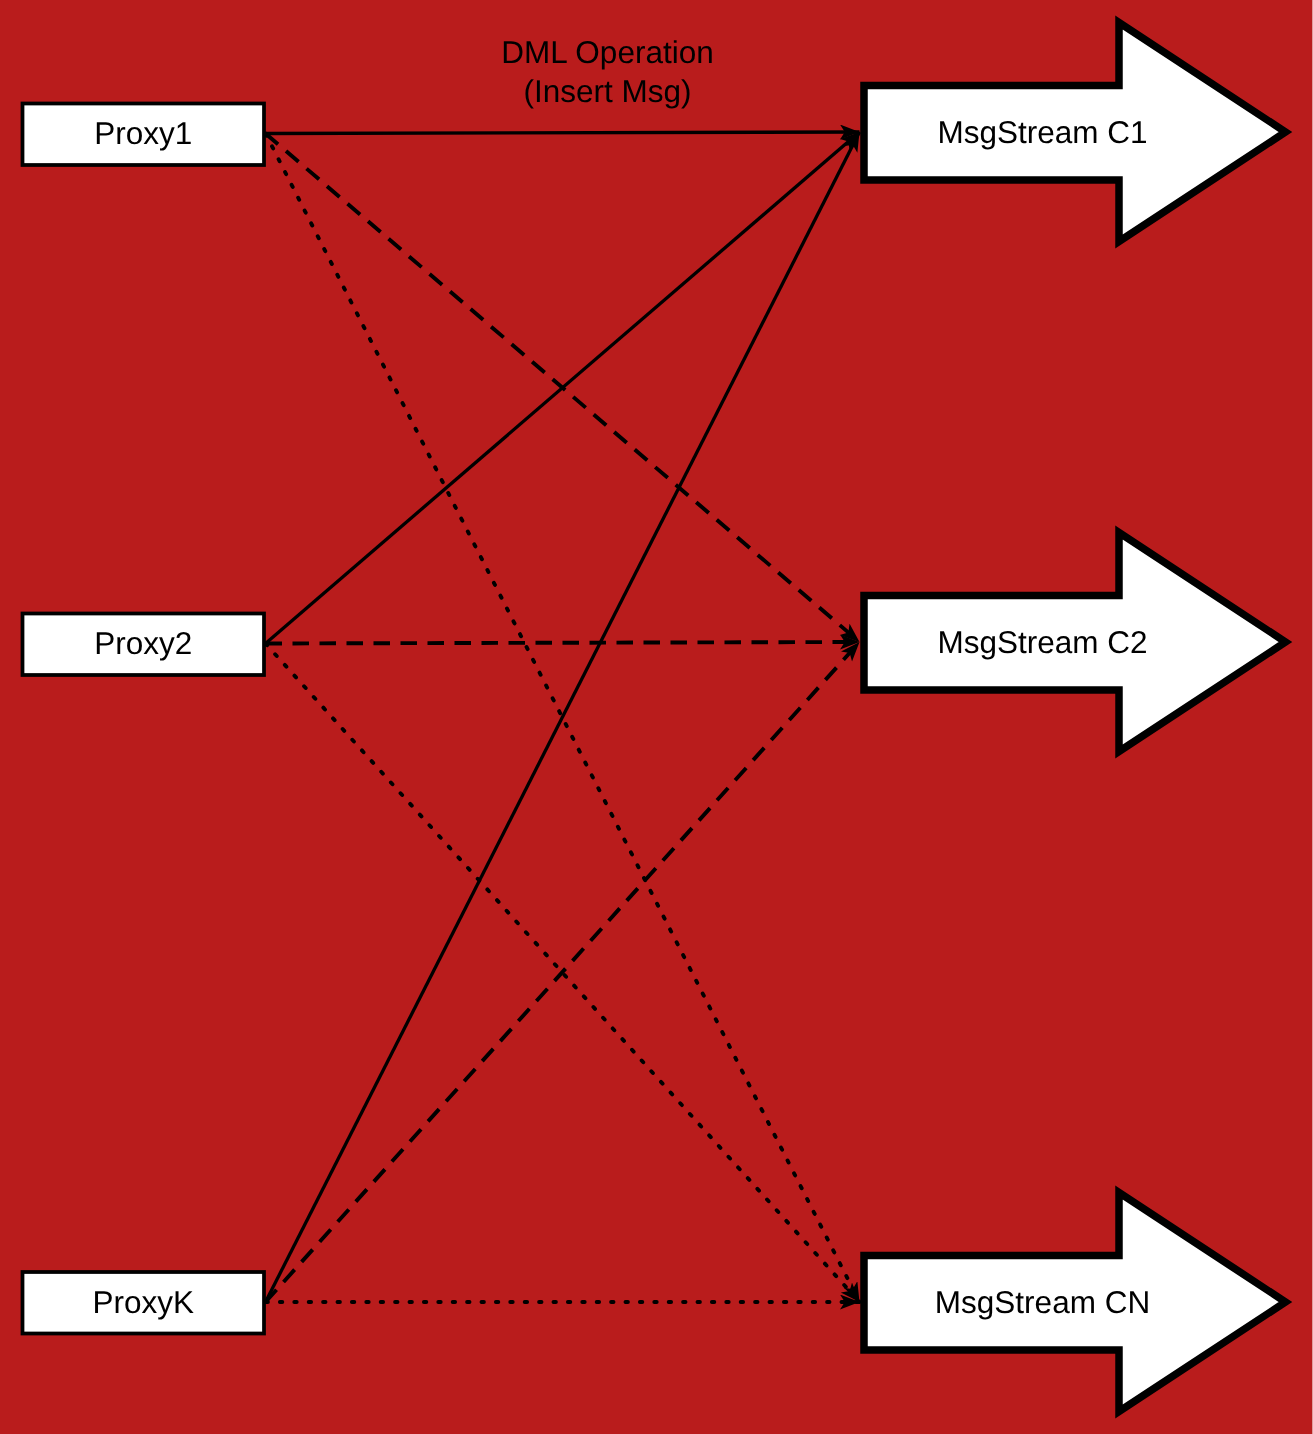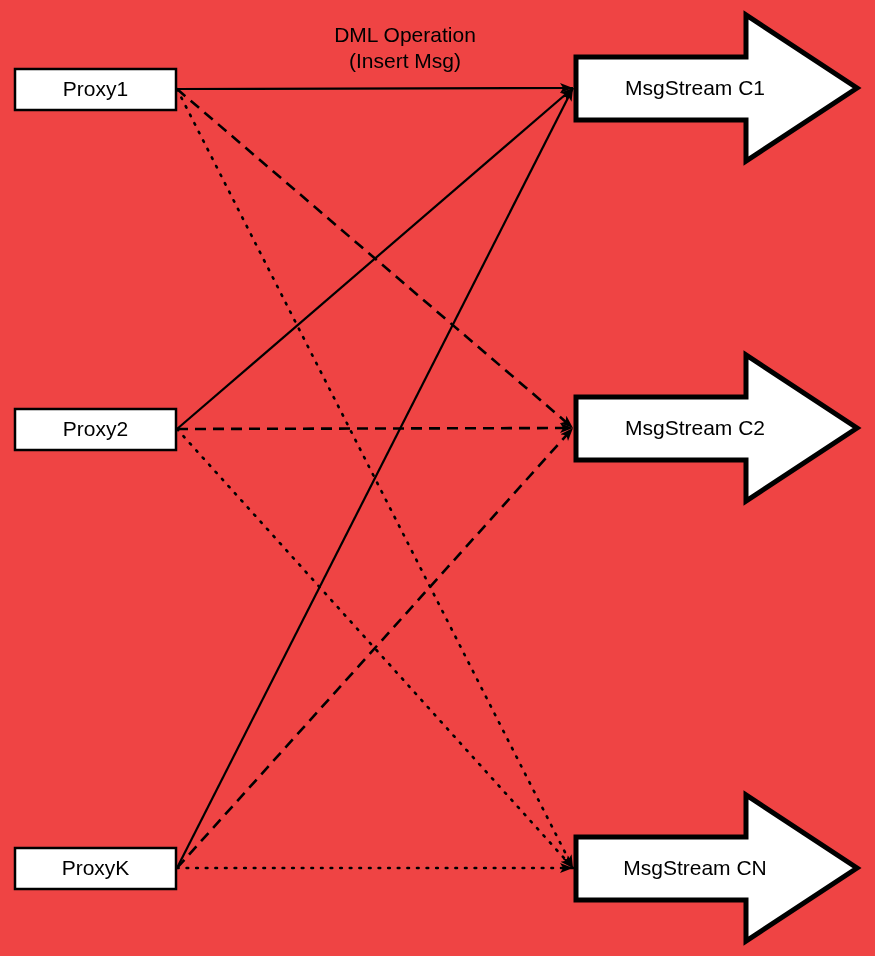--- a/index.html
+++ b/index.html
@@ -7,21 +7,21 @@
     padding: 0;
     background: #ffffff;
   }
   body {
     font-family: "Liberation Sans", sans-serif;
   }
   #diagram-root {
     position: relative;
     width: 875px;
     height: 956px;
-    background: #ef4444;
+    background: #b91c1c;
     overflow: hidden;
   }
   #diagram-svg {
     position: absolute;
     top: 0;
     left: 0;
     width: 875px;
     height: 956px;
   }
   .node-label {

